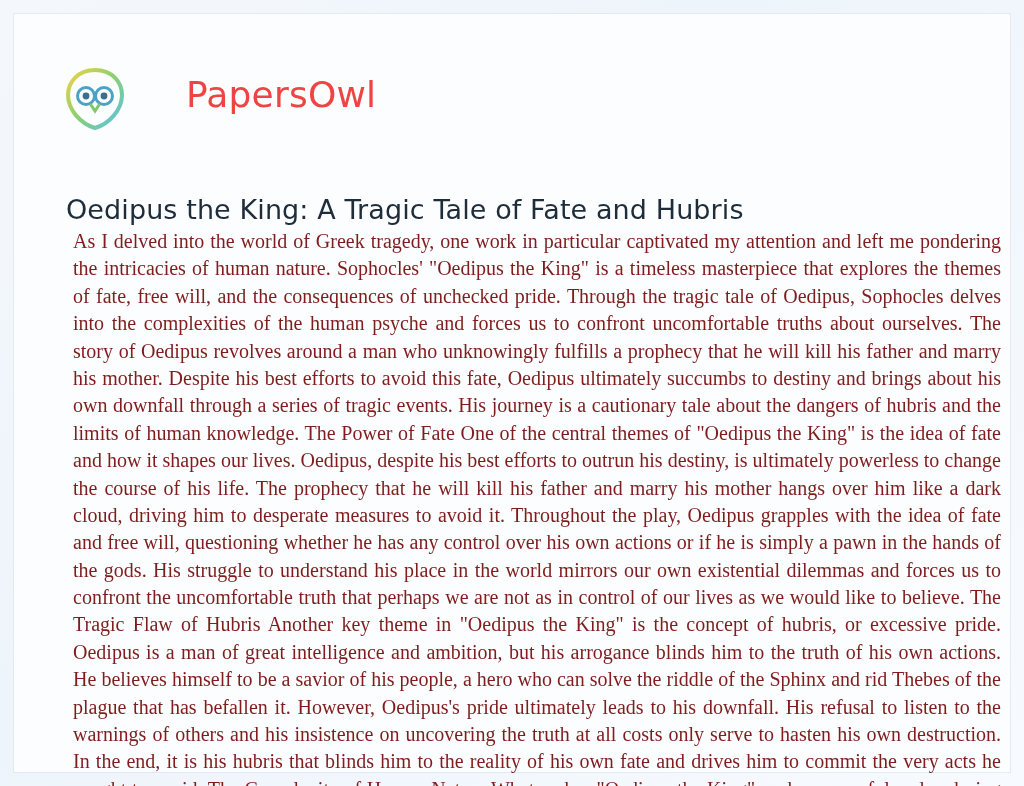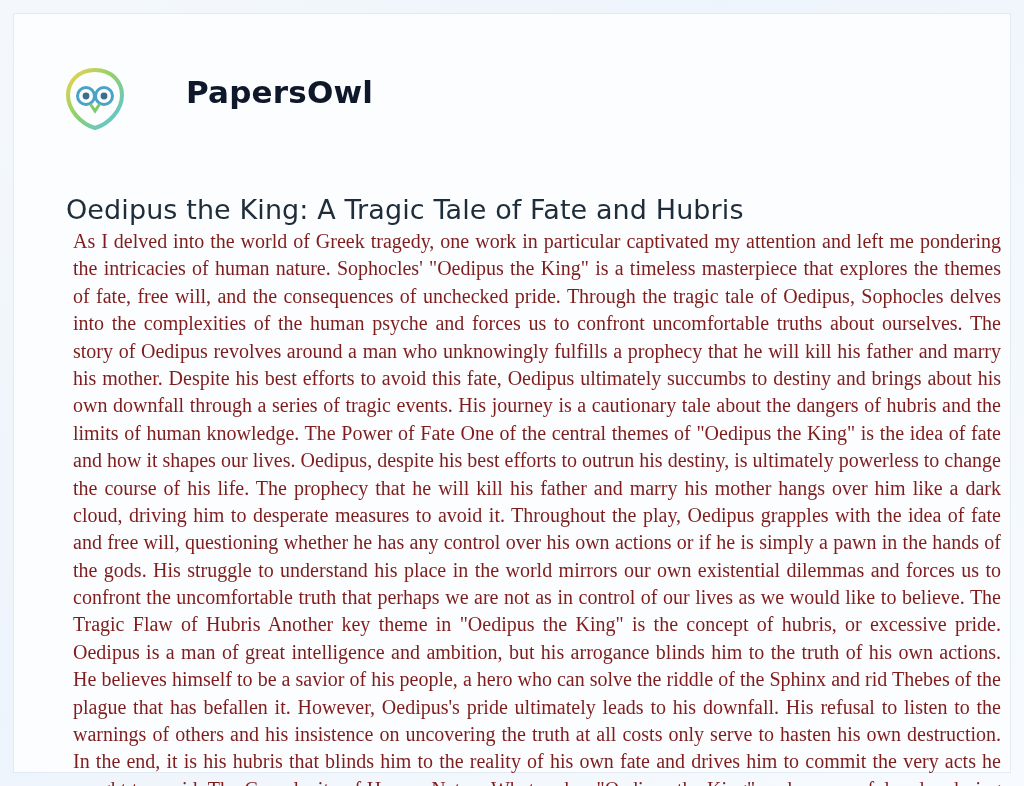--- a/index.html
+++ b/index.html
@@ -38,23 +38,23 @@
     left: 16px;
     top: 6px;
     width: 66px;
     height: 66px;
   }
   .owl-svg { display: block; }
   .brand {
     position: absolute;
     left: 140px;
     top: 14px;
-    font-size: 31px;
-    font-weight: bold;
-    color: #0f172a;
+    font-size: 36px;
+    font-weight: normal;
+    color: #ef4444;
     letter-spacing: 0.2px;
     font-family: "DejaVu Sans", sans-serif;
   }
   .url {
     position: absolute;
     left: 140px;
     top: 56px;
     font-size: 16.5px;
     color: #6c7a89;
     letter-spacing: 0.3px;

